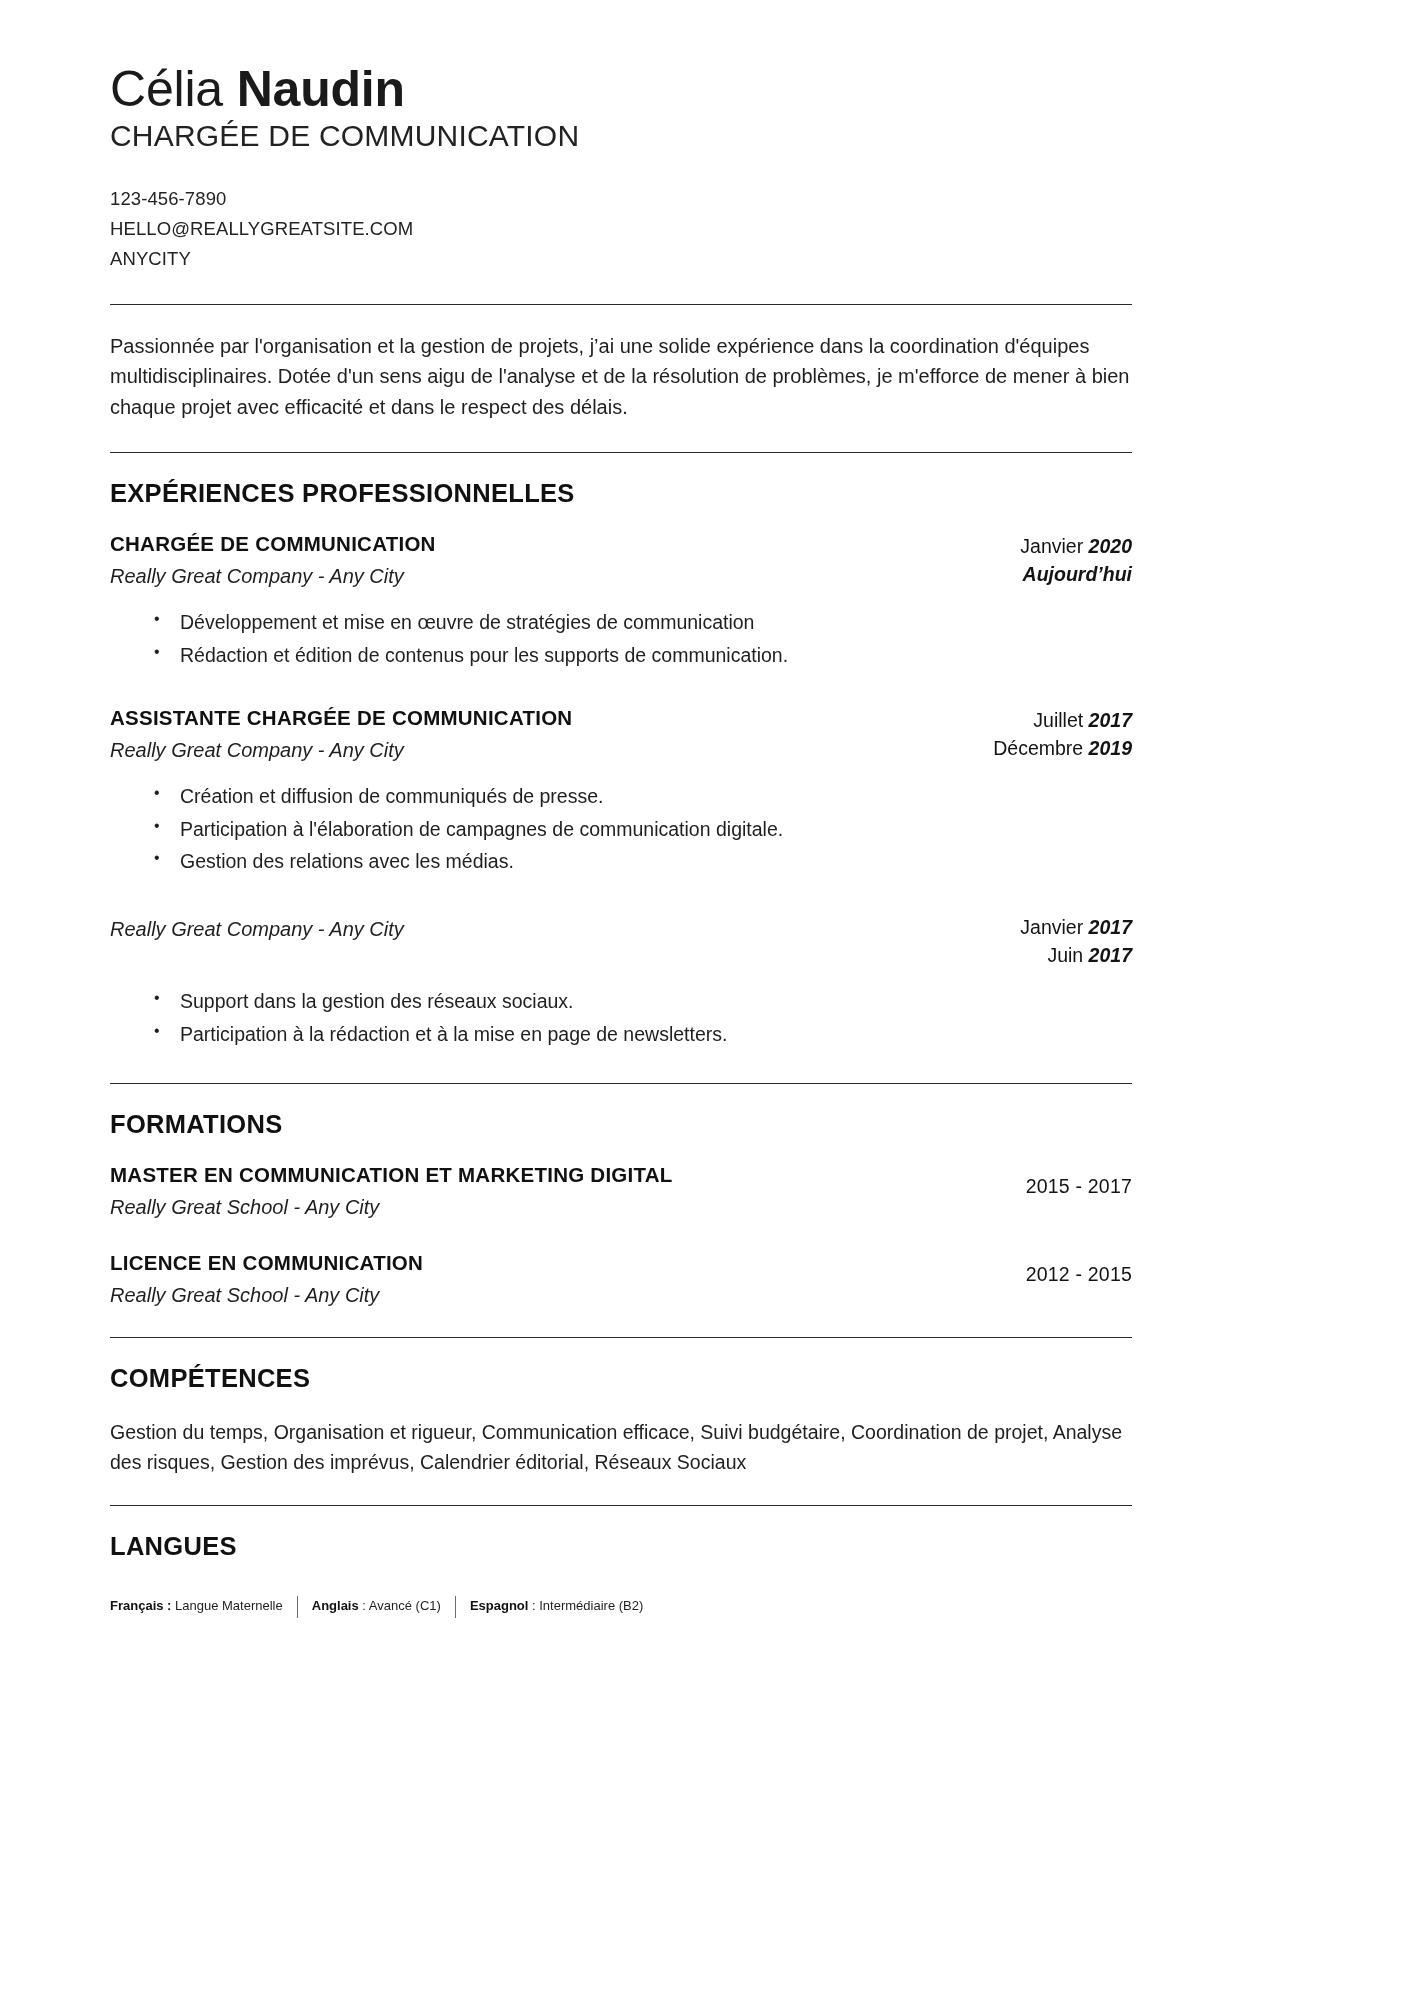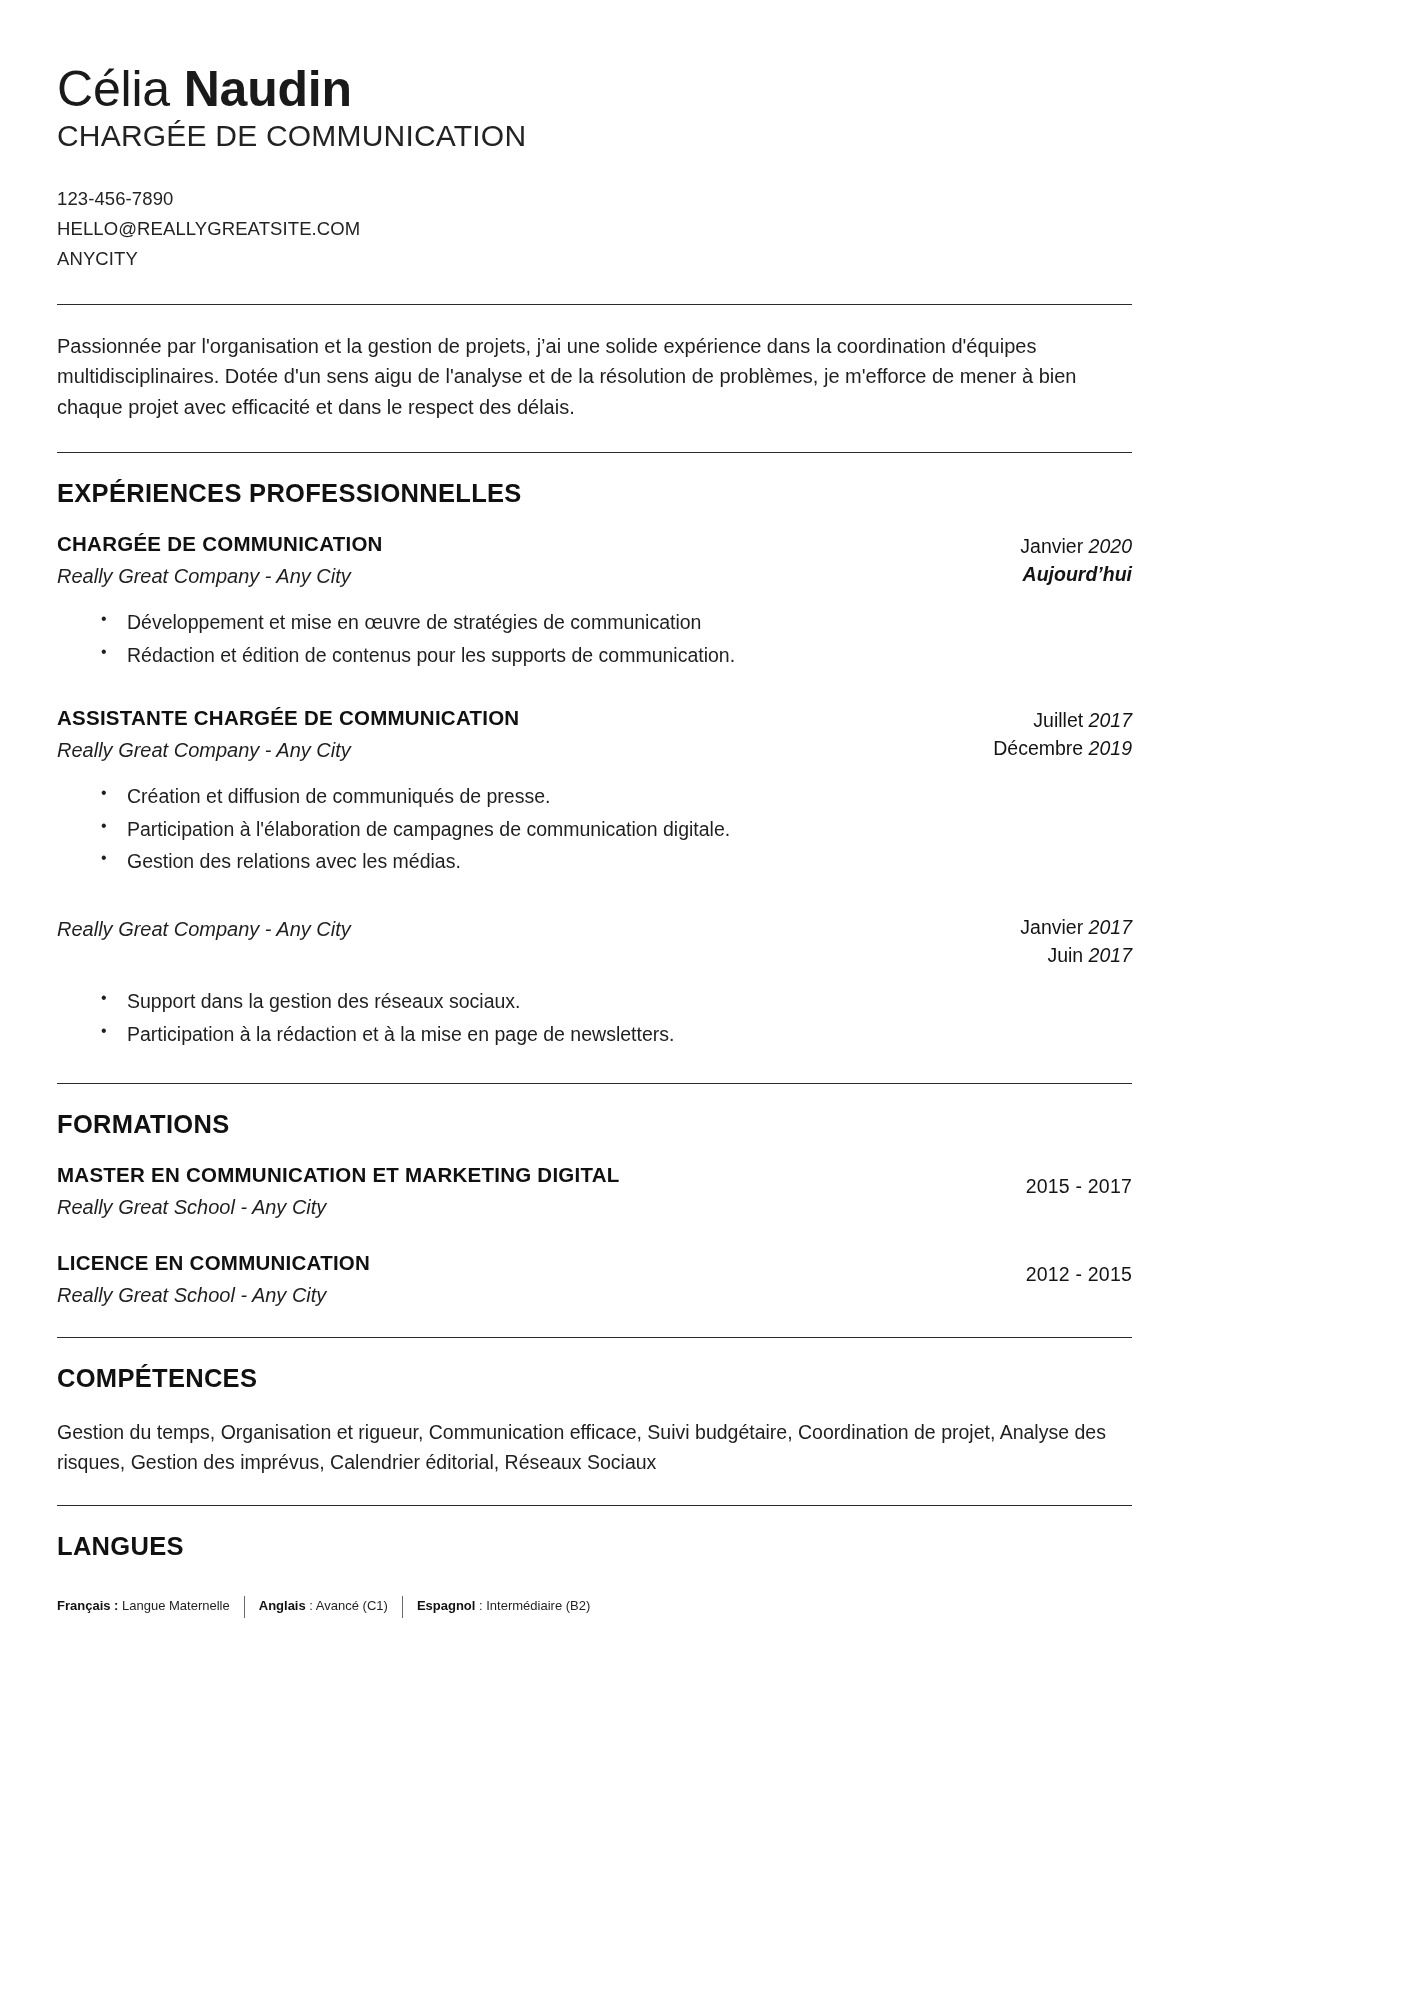--- a/index.html
+++ b/index.html
@@ -11,21 +11,21 @@
     width: 1414px;
     min-height: 2000px;
     font-family: "Liberation Sans", sans-serif;
     color: #1a1a1a;
     -webkit-font-smoothing: antialiased;
   }
   .page {
     width: 1228px;
     min-height: 2000px;
     box-sizing: border-box;
-    padding: 62px 96px 40px 57px;
+    padding: 62px 96px 40px 110px;
     background: #ffffff;
   }
 
   
   .name {
     font-size: 50px;
     line-height: 1.08;
     font-weight: 400;
     letter-spacing: -0.2px;
     color: #1a1a1a;
@@ -102,21 +102,21 @@
     font-style: italic;
     color: #1f1f1f;
     line-height: 1.42;
     margin-top: 4px;
   }
   .date-line {
     font-size: 19.5px;
     line-height: 1.44;
     color: #141414;
   }
-  .date-line .yr { font-weight: 400; font-style: italic; }
+  .date-line .yr { font-weight: 700; font-style: italic; }
   .date-line.accent { font-weight: 700; font-style: italic; }
 
   .bullets {
     list-style: none;
     margin: 18px 0 0 0;
     padding: 0 0 0 44px;
   }
   .bullets li {
     position: relative;
     font-size: 19.5px;

